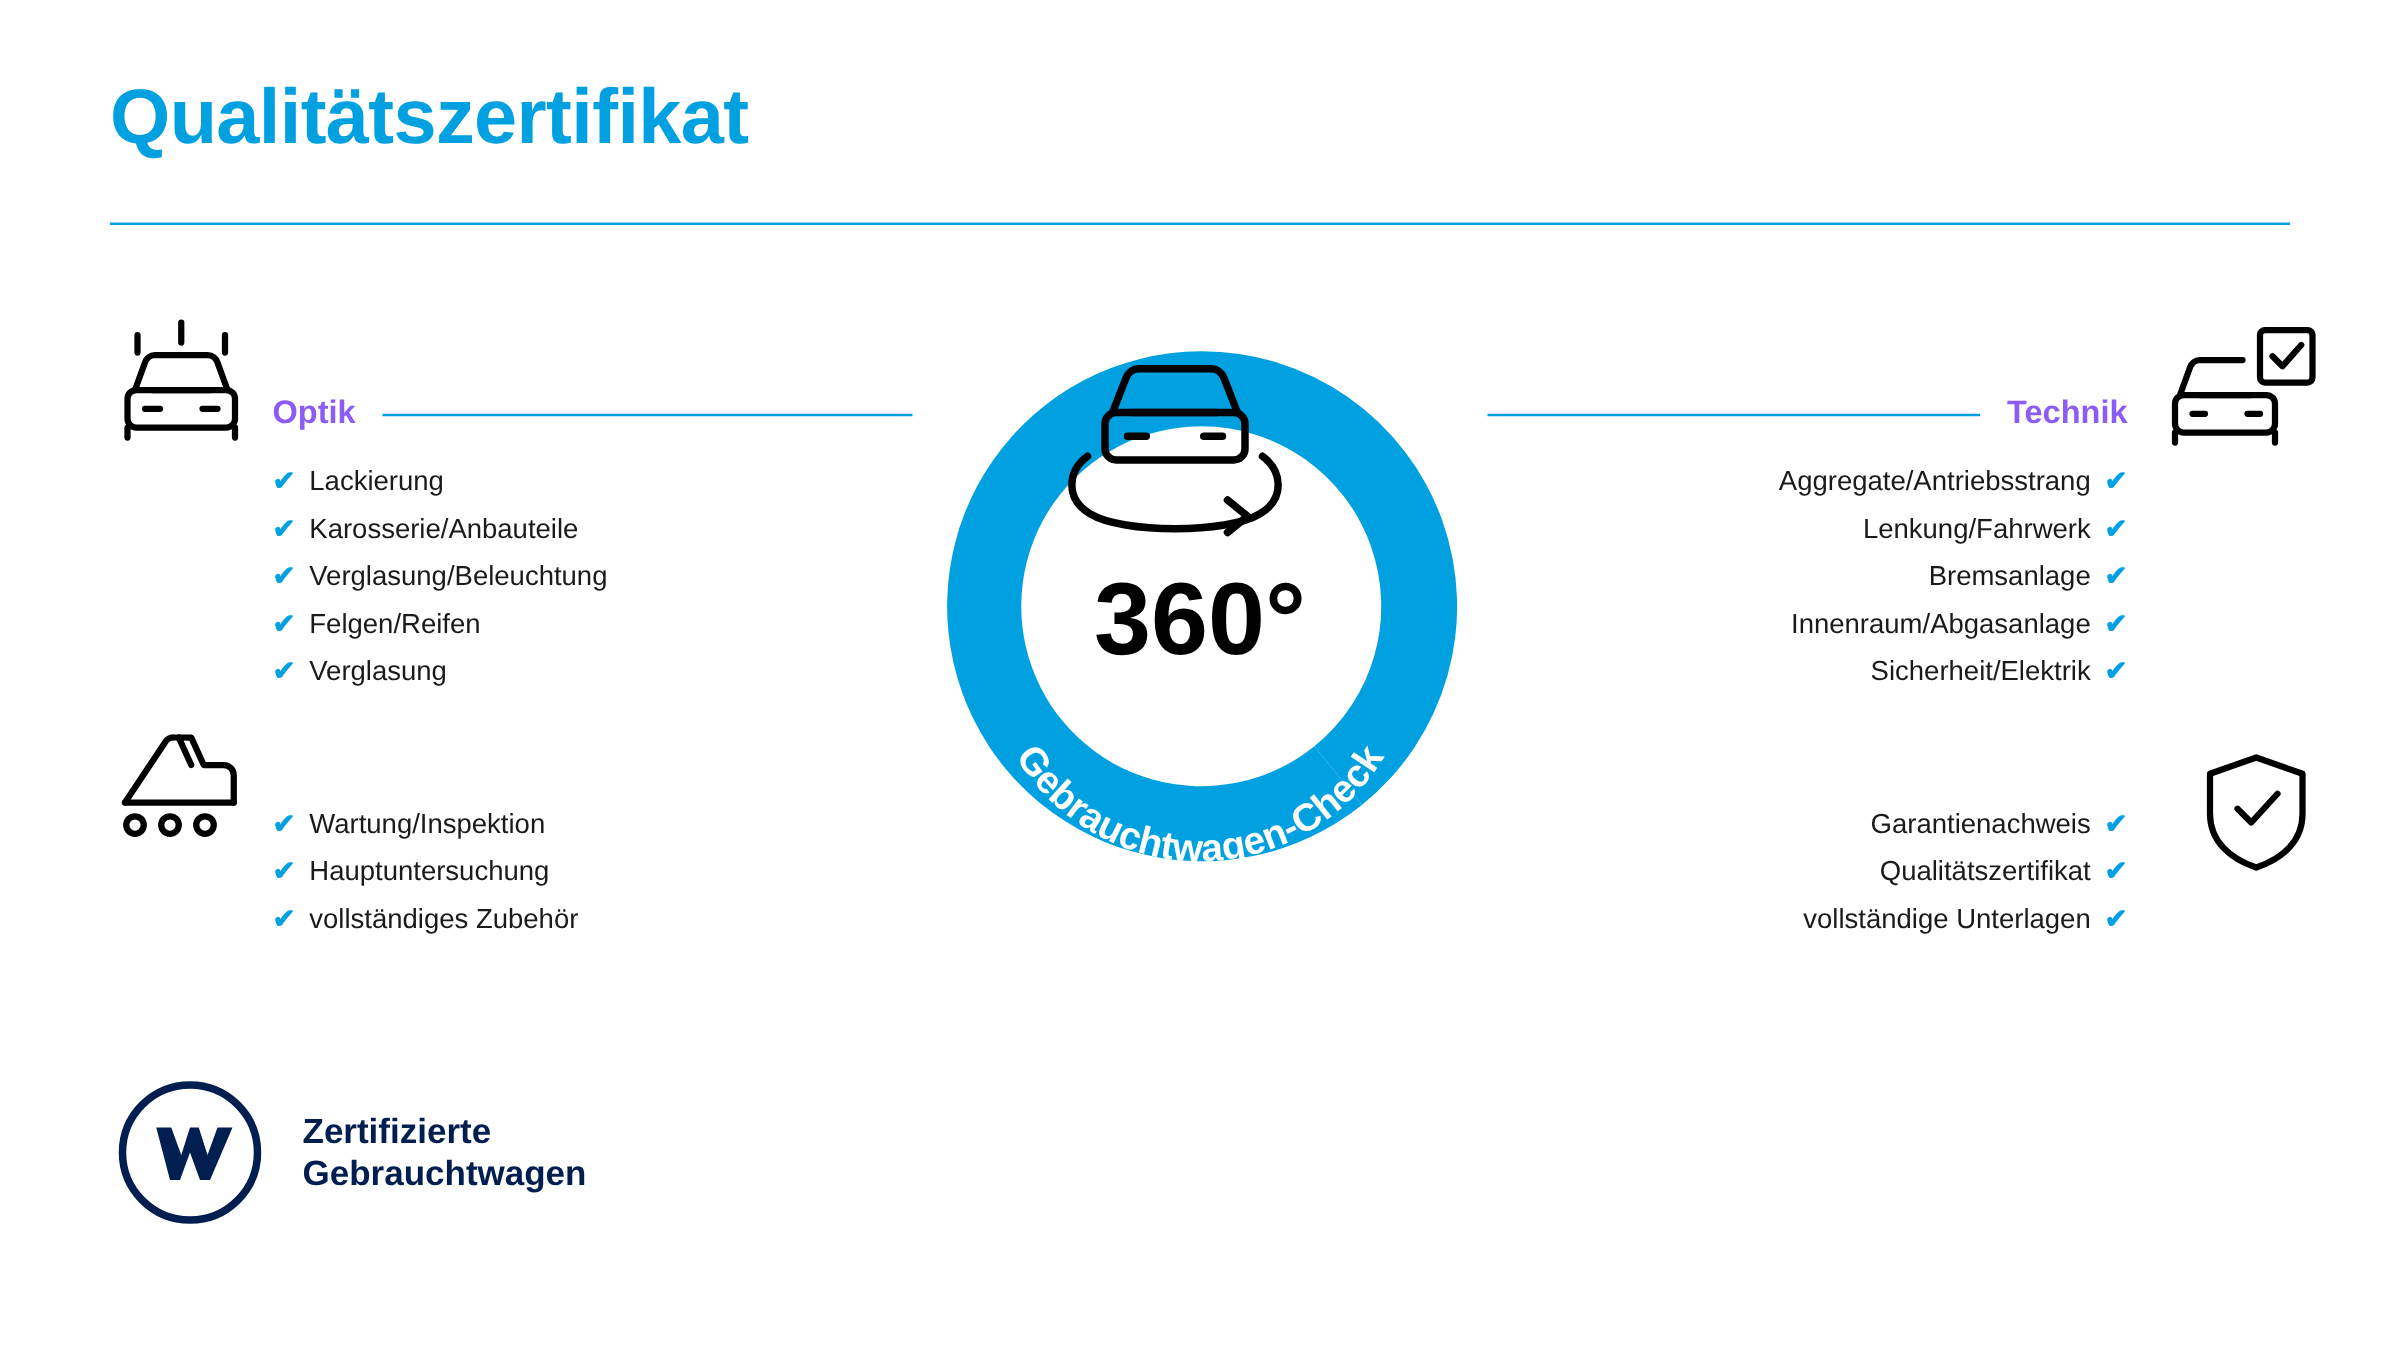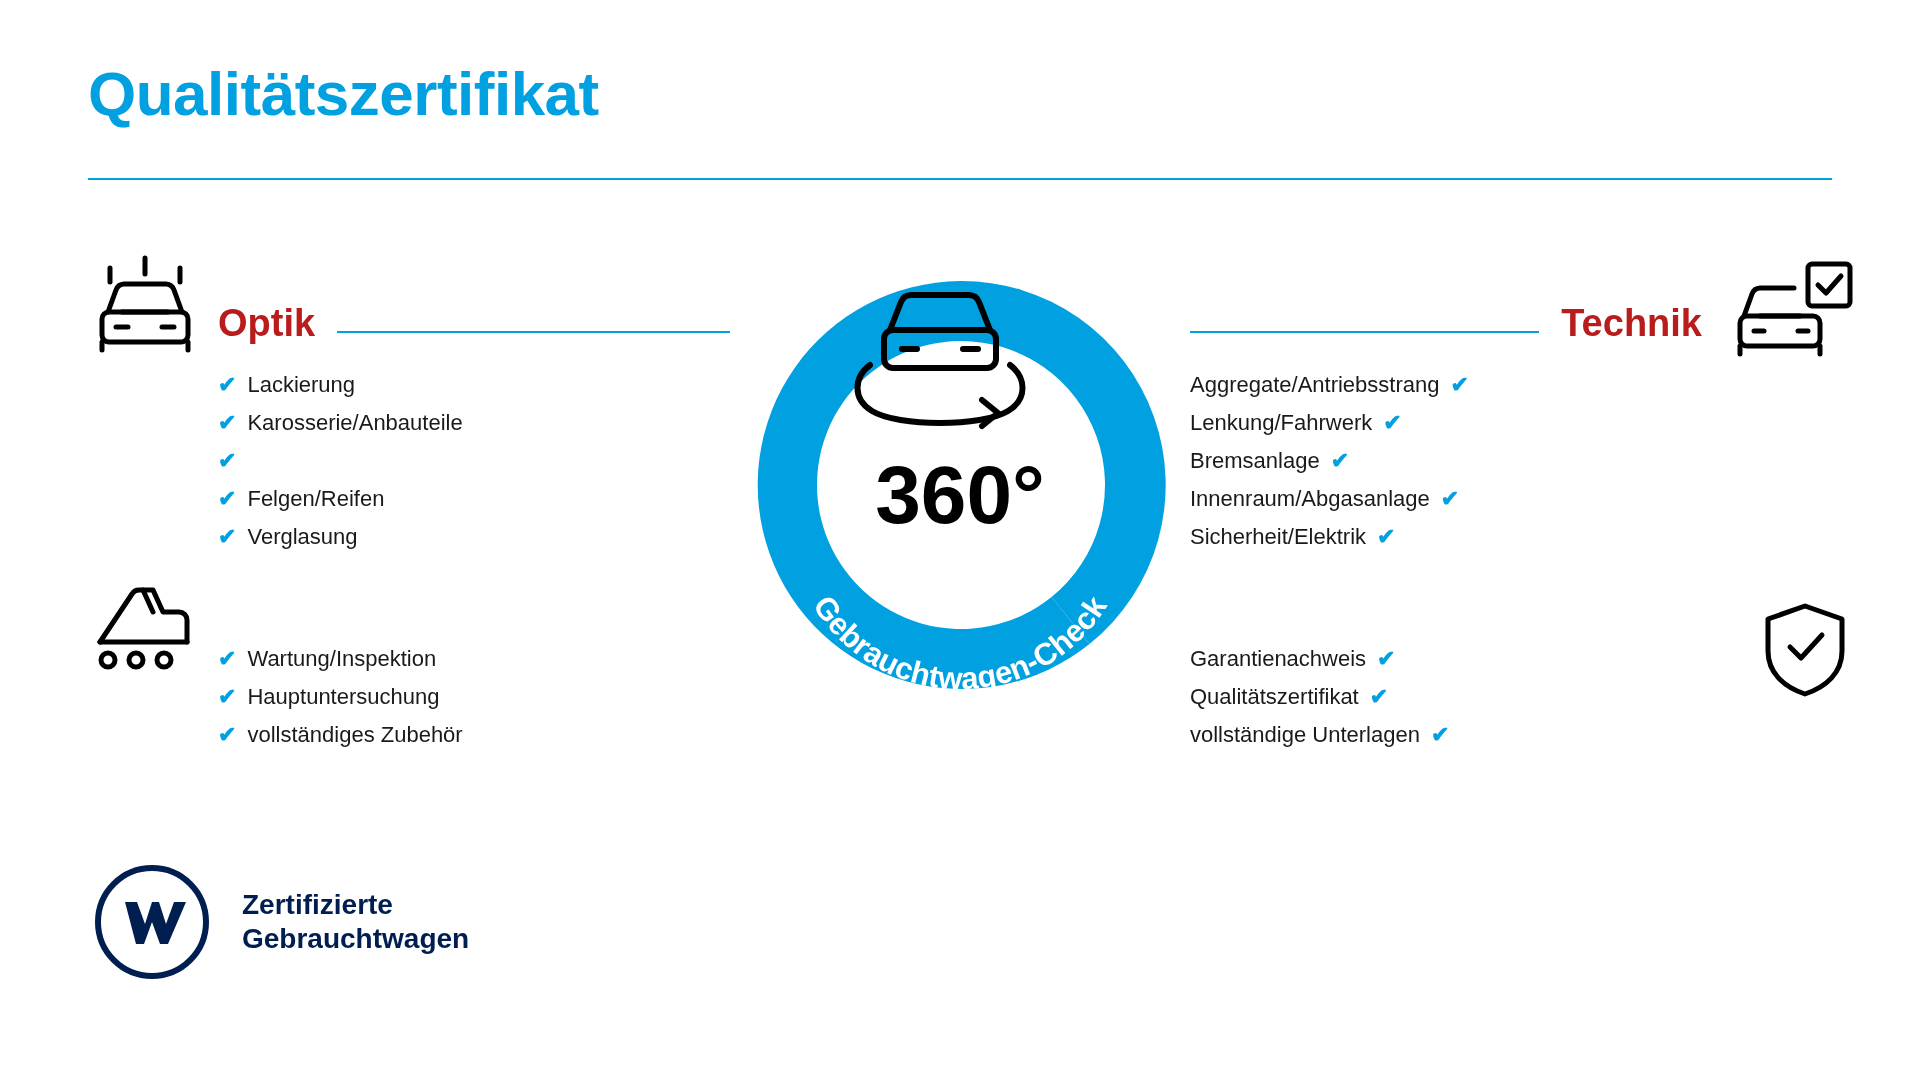--- a/index.html
+++ b/index.html
@@ -37,23 +37,23 @@
   .block { position: absolute; }
 
   .block-head {
     display: flex;
     align-items: flex-end;
     height: 46px;
   }
   .block-head.right { }
 
   .block-title {
-    font-size: 38px;
+    font-size: 26px;
     font-weight: bold;
-    color: #b91c1c;
+    color: #8b5cf6;
     line-height: 1;
     white-space: nowrap;
   }
   .head-rule {
     height: 2px;
     background: #00a0e1;
     flex: 1;
     margin-bottom: 9px;
   }
   .head-rule.left-side { margin-left: 22px; }
@@ -61,21 +61,21 @@
 
   .items { margin-top: 24px; }
   .item {
     display: flex;
     align-items: baseline;
     font-size: 22px;
     color: #1a1a1a;
     line-height: 38px;
     white-space: nowrap;
   }
-  .item.right { }
+  .item.right { justify-content: flex-end; }
   .check {
     color: #00a0e1;
     font-size: 22px;
     font-weight: bold;
   }
   .item .check { margin-right: 11px; }
   .item.right .check { margin-right: 0; margin-left: 11px; }
 
   
   .icon-box { position: absolute; }
@@ -134,20 +134,21 @@
       <div class="item">
         <span class="check">✔</span>
         <span>Lackierung</span>
       </div>
       <div class="item">
         <span class="check">✔</span>
         <span>Karosserie/Anbauteile</span>
       </div>
       <div class="item">
         <span class="check">✔</span>
+        <span>Verglasung/Beleuchtung</span>
       </div>
       <div class="item">
         <span class="check">✔</span>
         <span>Felgen/Reifen</span>
       </div>
       <div class="item">
         <span class="check">✔</span>
         <span>Verglasung</span>
       </div>
     </div>

